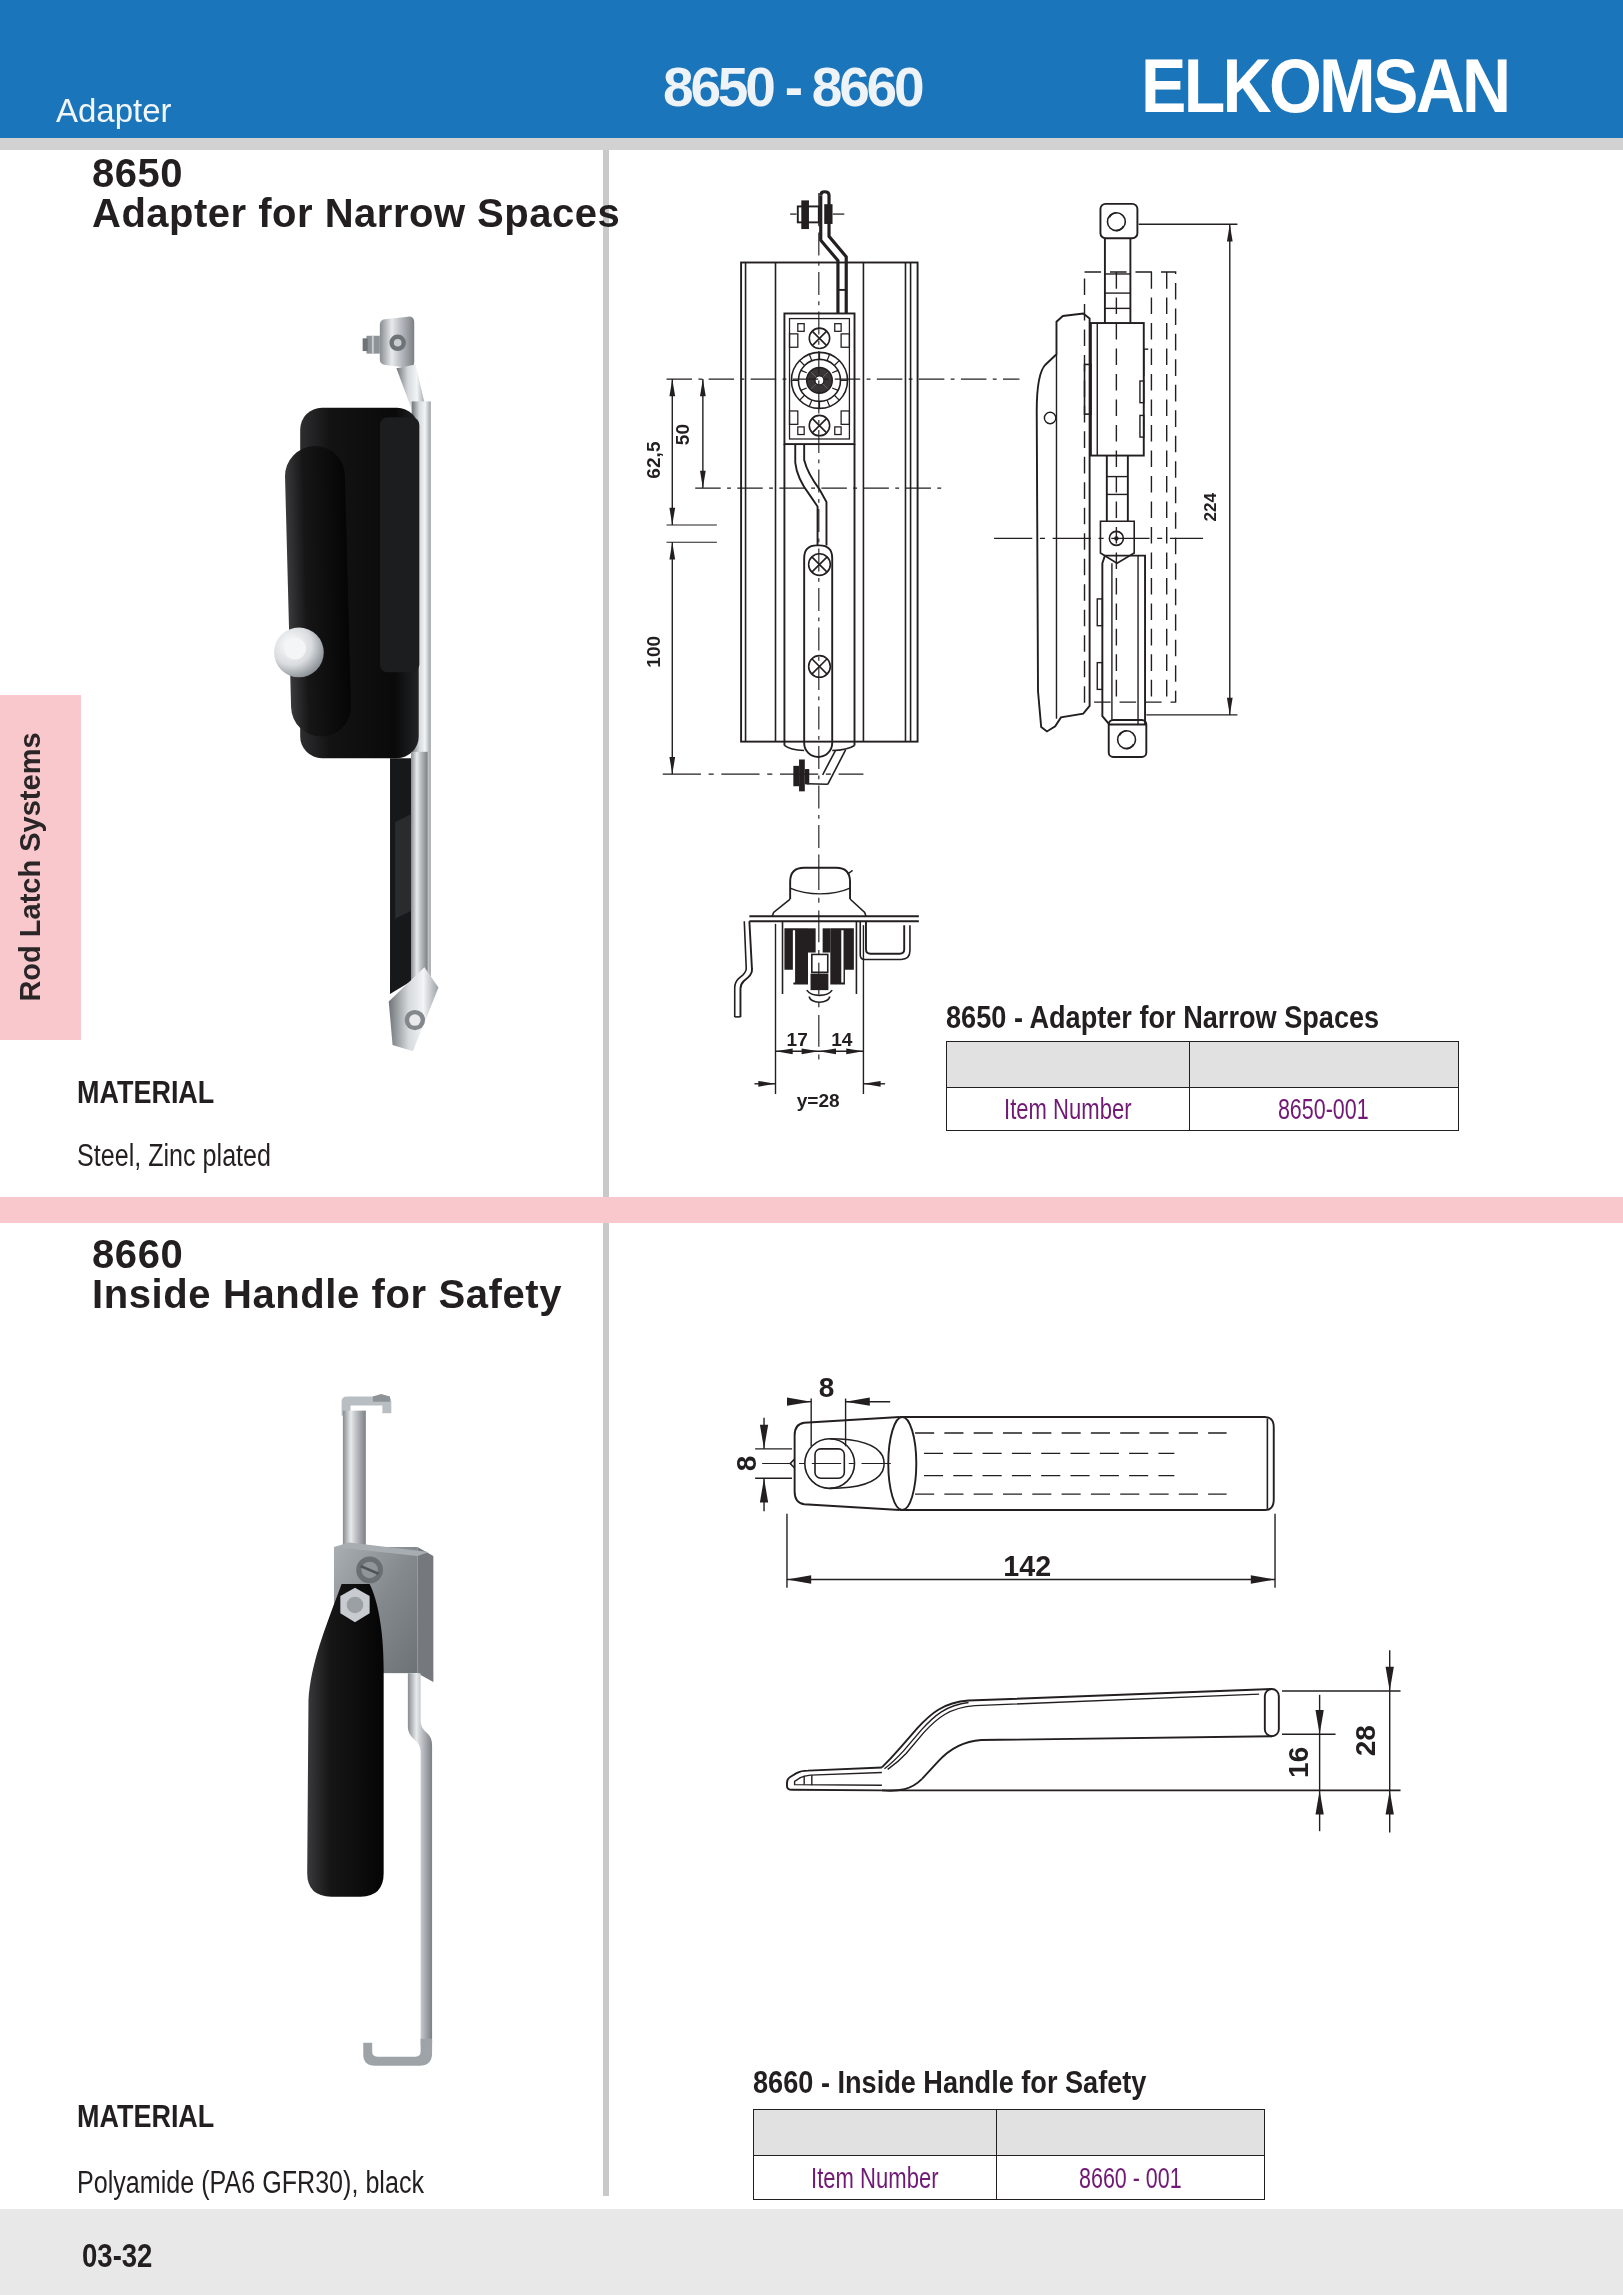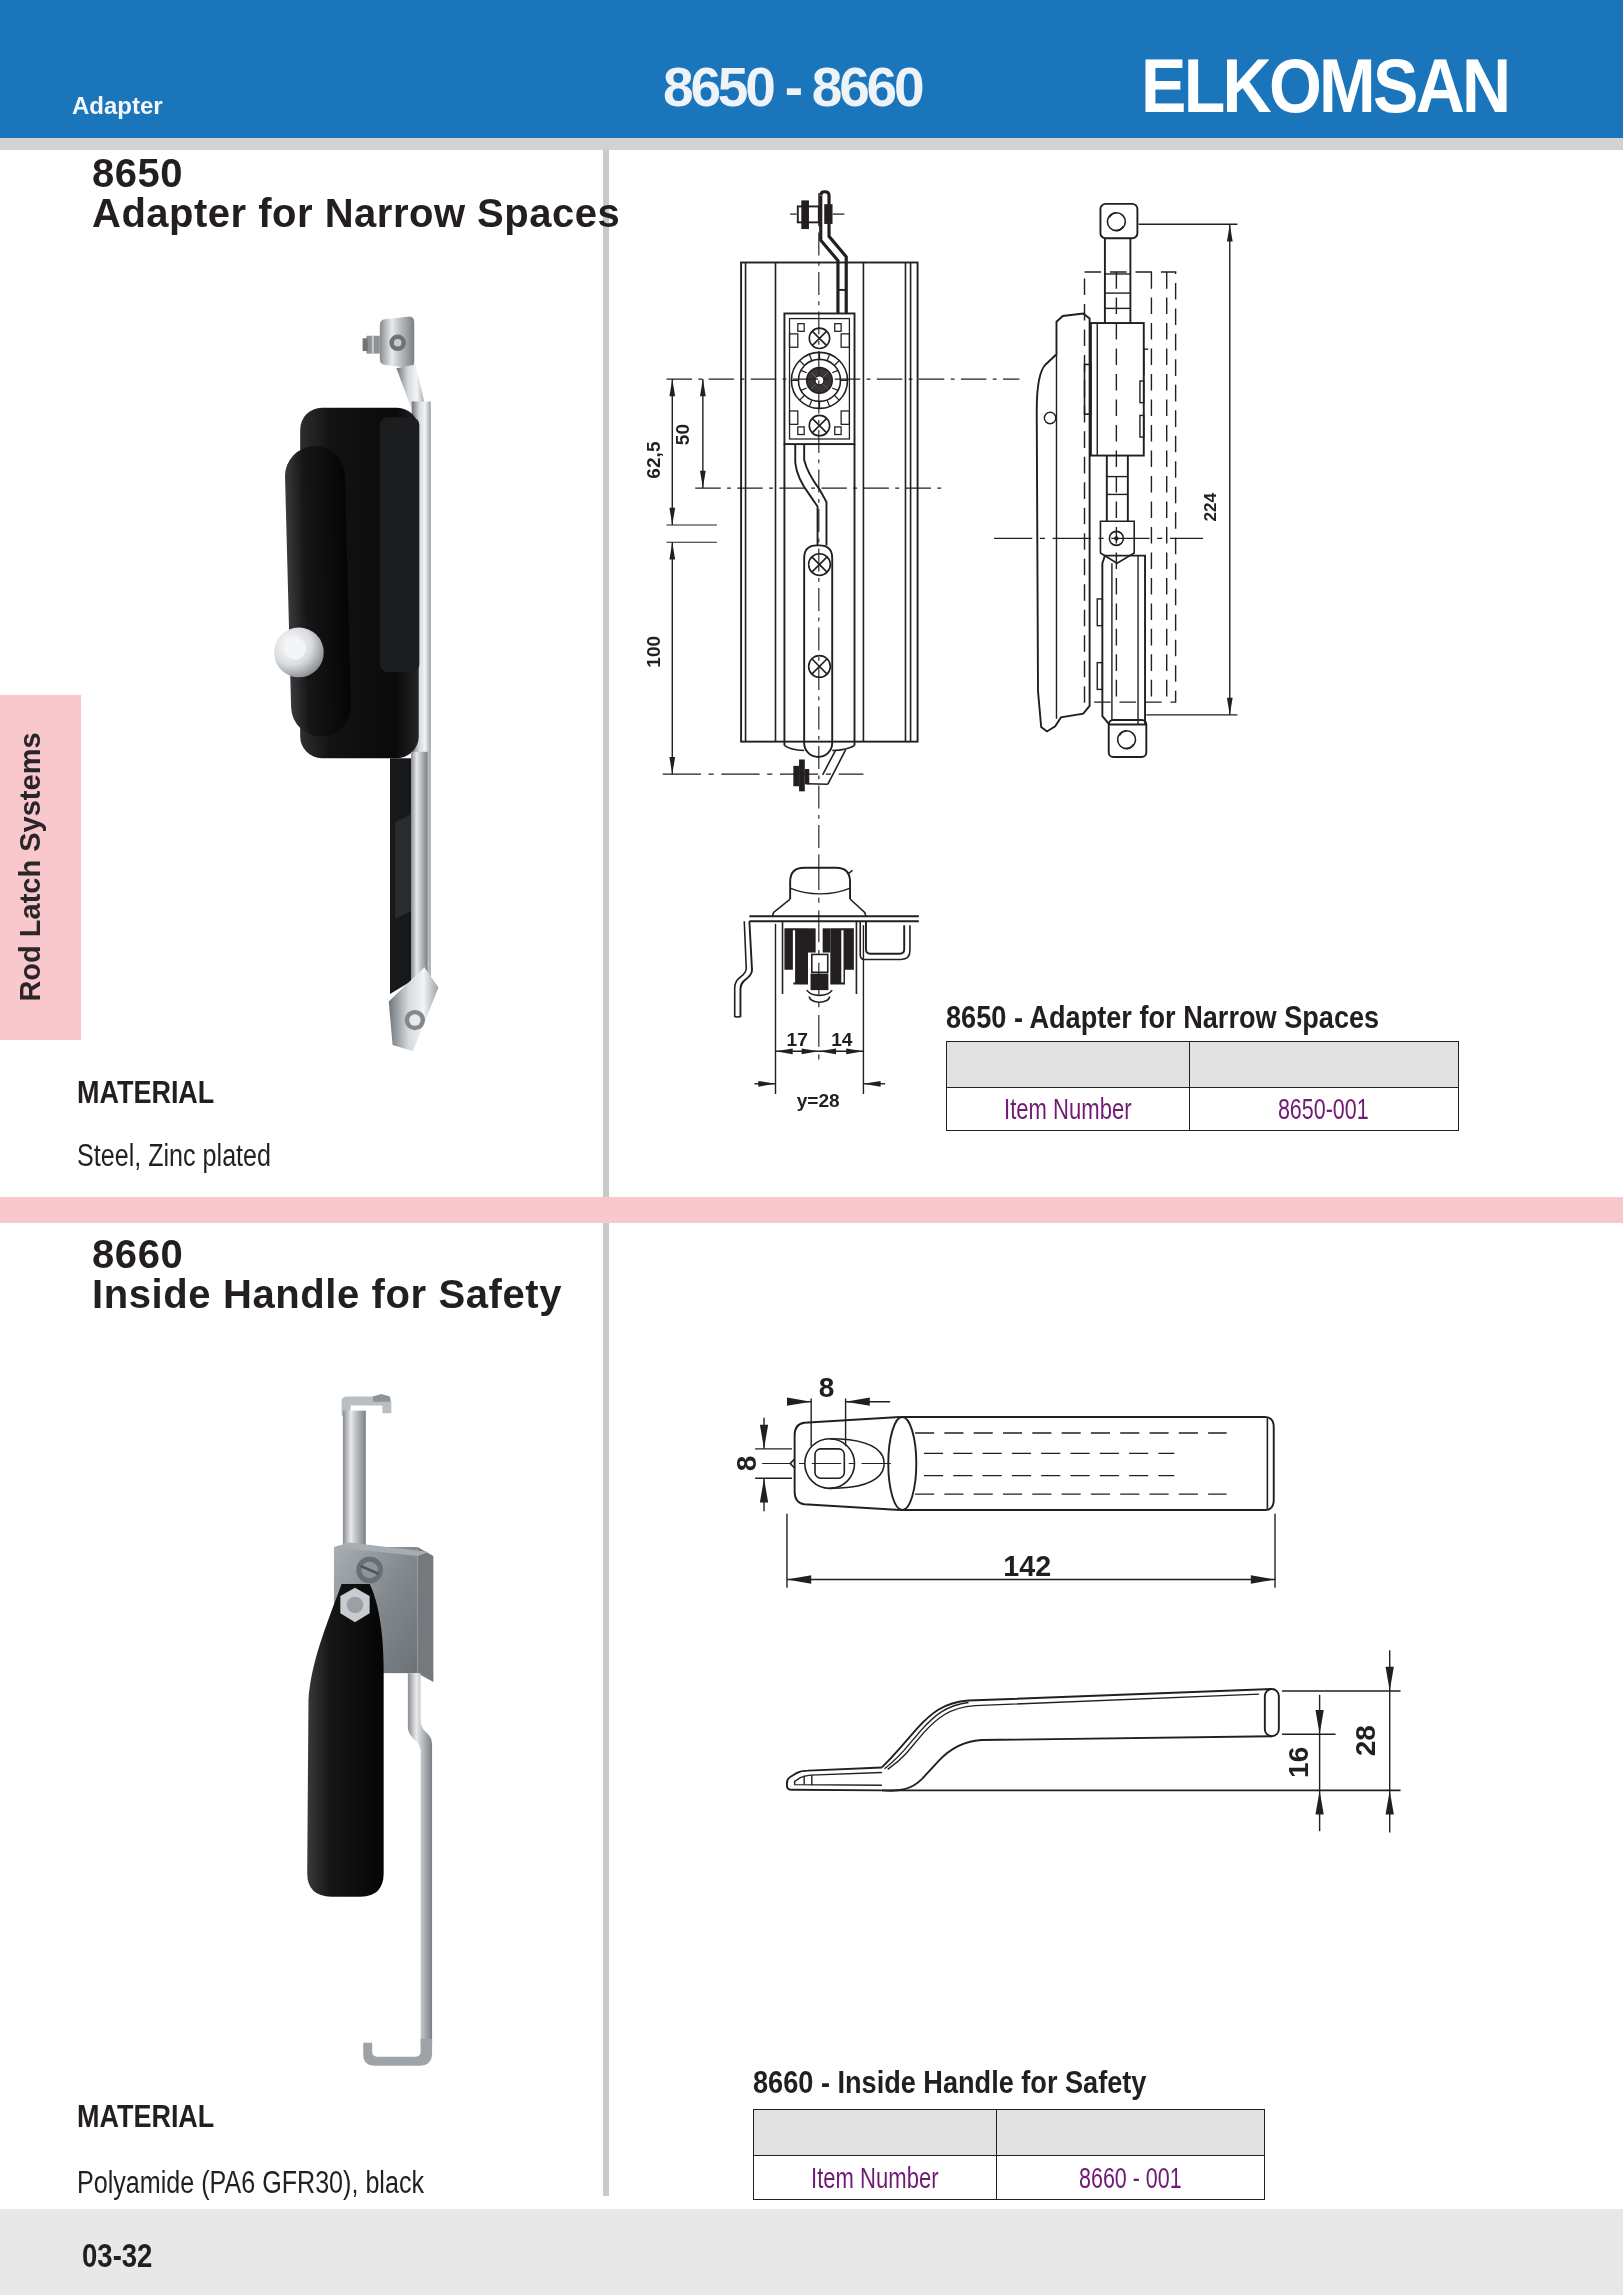--- a/index.html
+++ b/index.html
@@ -1,21 +1,21 @@
 <!DOCTYPE html>
 <html style="font-size:10.2px"><head>
 <meta charset="utf-8">
 <style>
   html,body{margin:0;padding:0;}
   body{width:1623px;height:2295px;position:relative;background:#ffffff;
        font-family:"Liberation Sans", sans-serif;overflow:hidden;}
   .abs{position:absolute;}
   .hdr{left:0;top:0;width:1623px;height:138px;background:#1b75bb;}
   .hdrstrip{left:0;top:138px;width:1623px;height:11.5px;background:#d2d2d3;}
-  .hdr-adapter{left:72px;top:92px;color:#f2f6f9;font-size:24px;font-weight:bold;}
+  .hdr-adapter{left:56px;top:92px;color:#f2f6f9;font-size:33px;font-weight:normal;}
   .hdr-nums{left:663px;top:55px;width:300px;color:#eef3f7;font-size:55px;font-weight:bold;letter-spacing:-3.2px;}
   .hdr-logo{left:1141px;top:41px;width:366px;text-align:center;color:#ffffff;font-size:68px;font-weight:bold;letter-spacing:-2.7px;transform:scaleY(1.13);transform-origin:50% 0;}
   .vdiv1{left:603px;top:150px;width:6.4px;height:1047px;background:#c9c9c9;}
   .vdiv2{left:603px;top:1222px;width:6.4px;height:974px;background:#c9c9c9;}
   .pinkband{left:0;top:1197px;width:1623px;height:25.5px;background:#f8c8cd;}
   .pinktab{left:0;top:695px;width:81px;height:345px;background:#f8c8cd;}
   .tabtxt{left:-136px;top:850px;width:332px;height:34px;line-height:34px;
           transform:rotate(-90deg);text-align:center;
           font-size:29px;font-weight:bold;color:#2a2627;}
   .t1{left:92px;top:153px;font-size:40px;font-weight:bold;color:#231f20;line-height:40px;letter-spacing:0.5px;}

